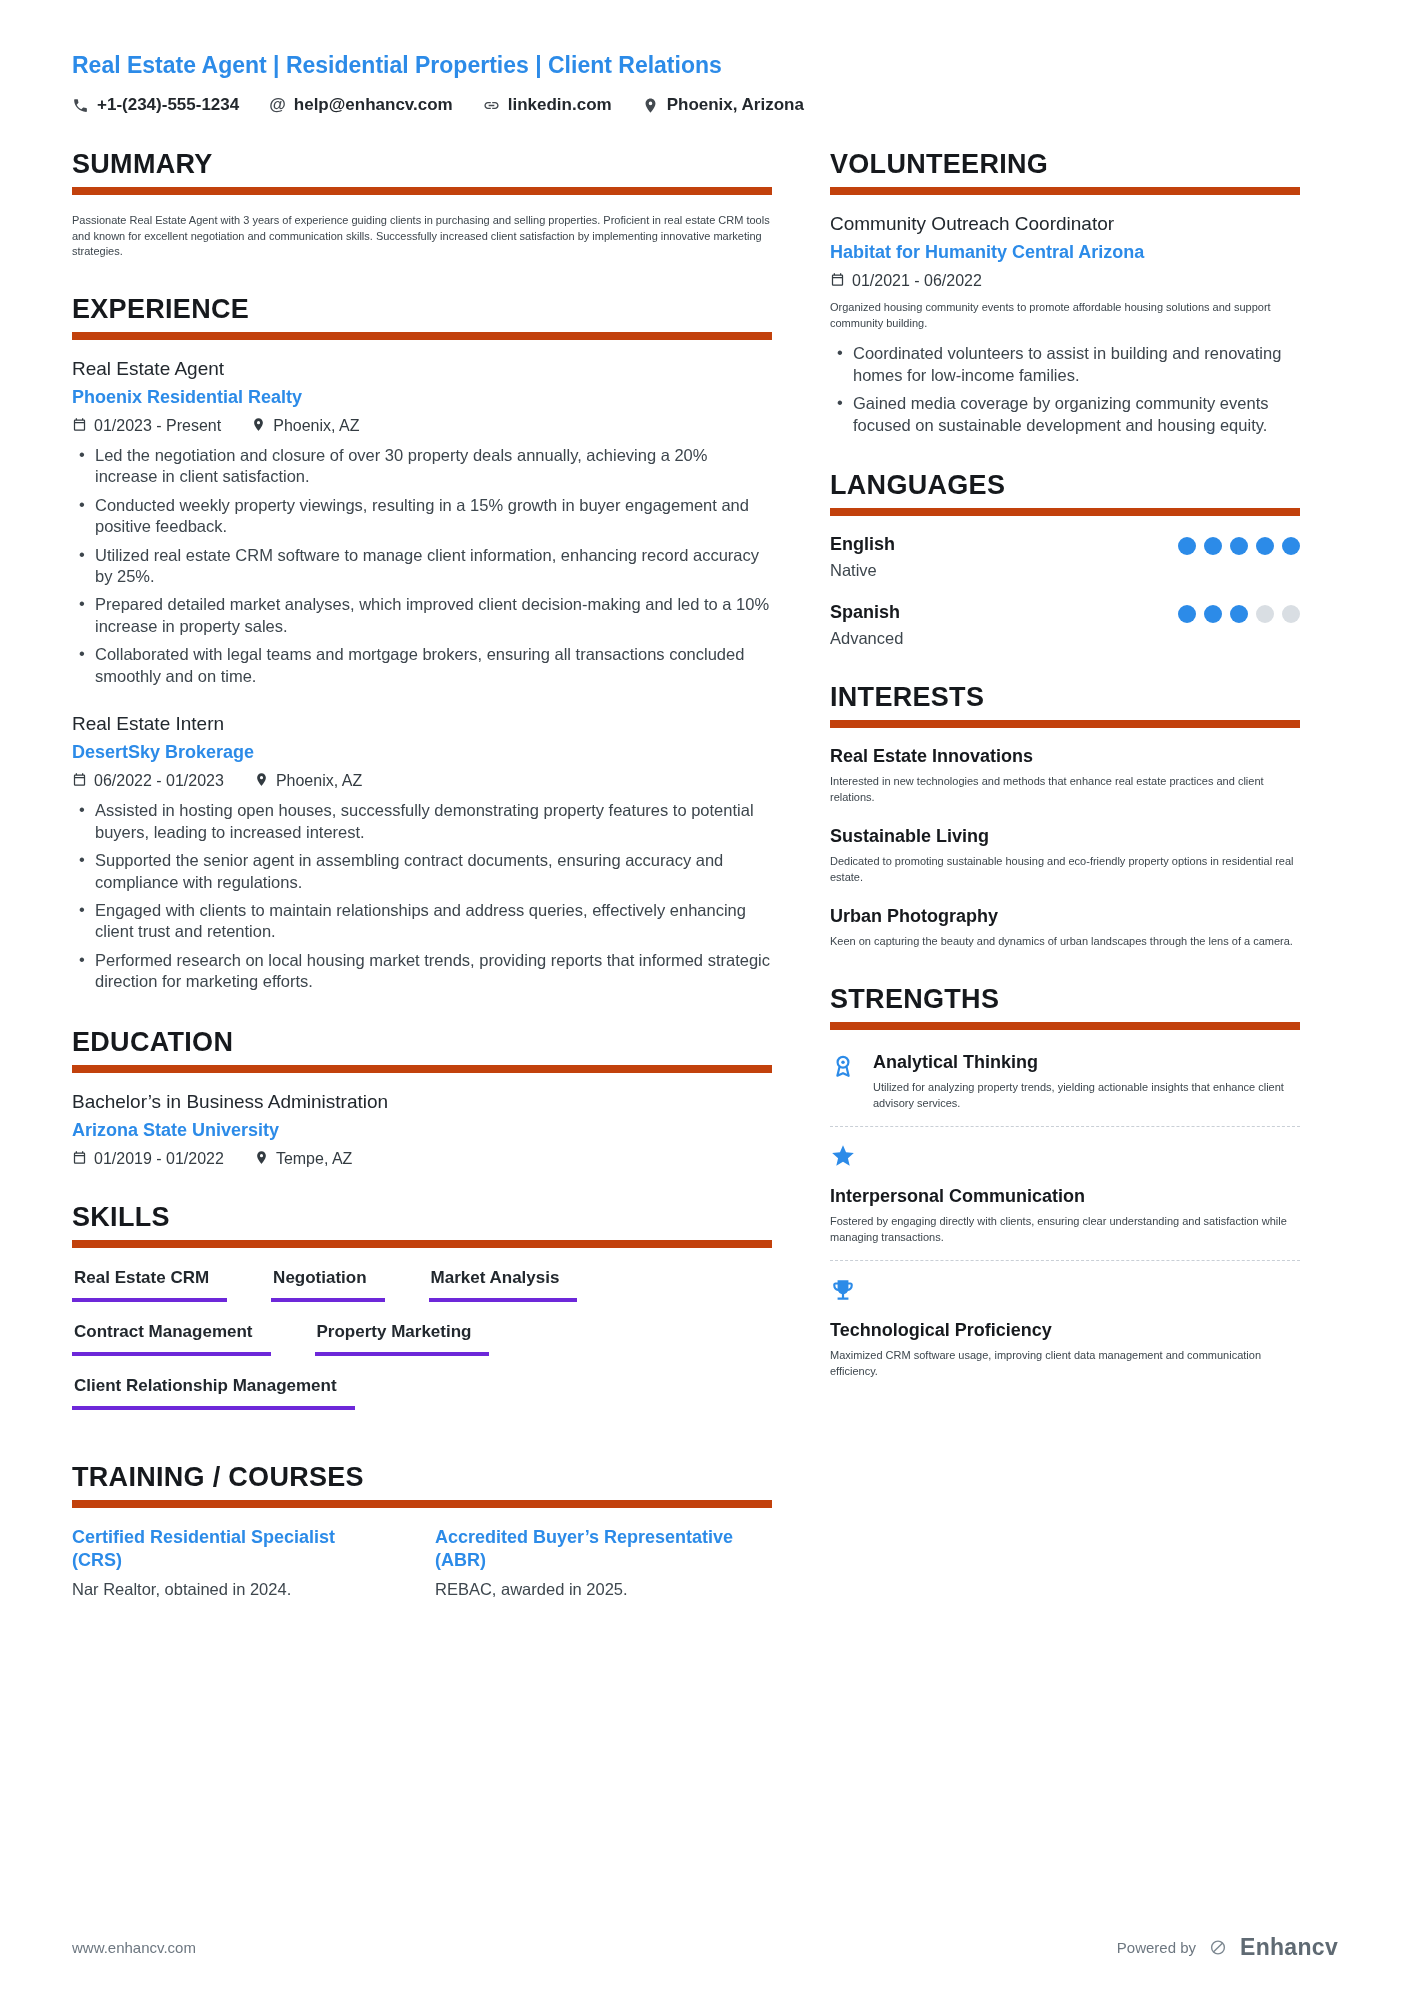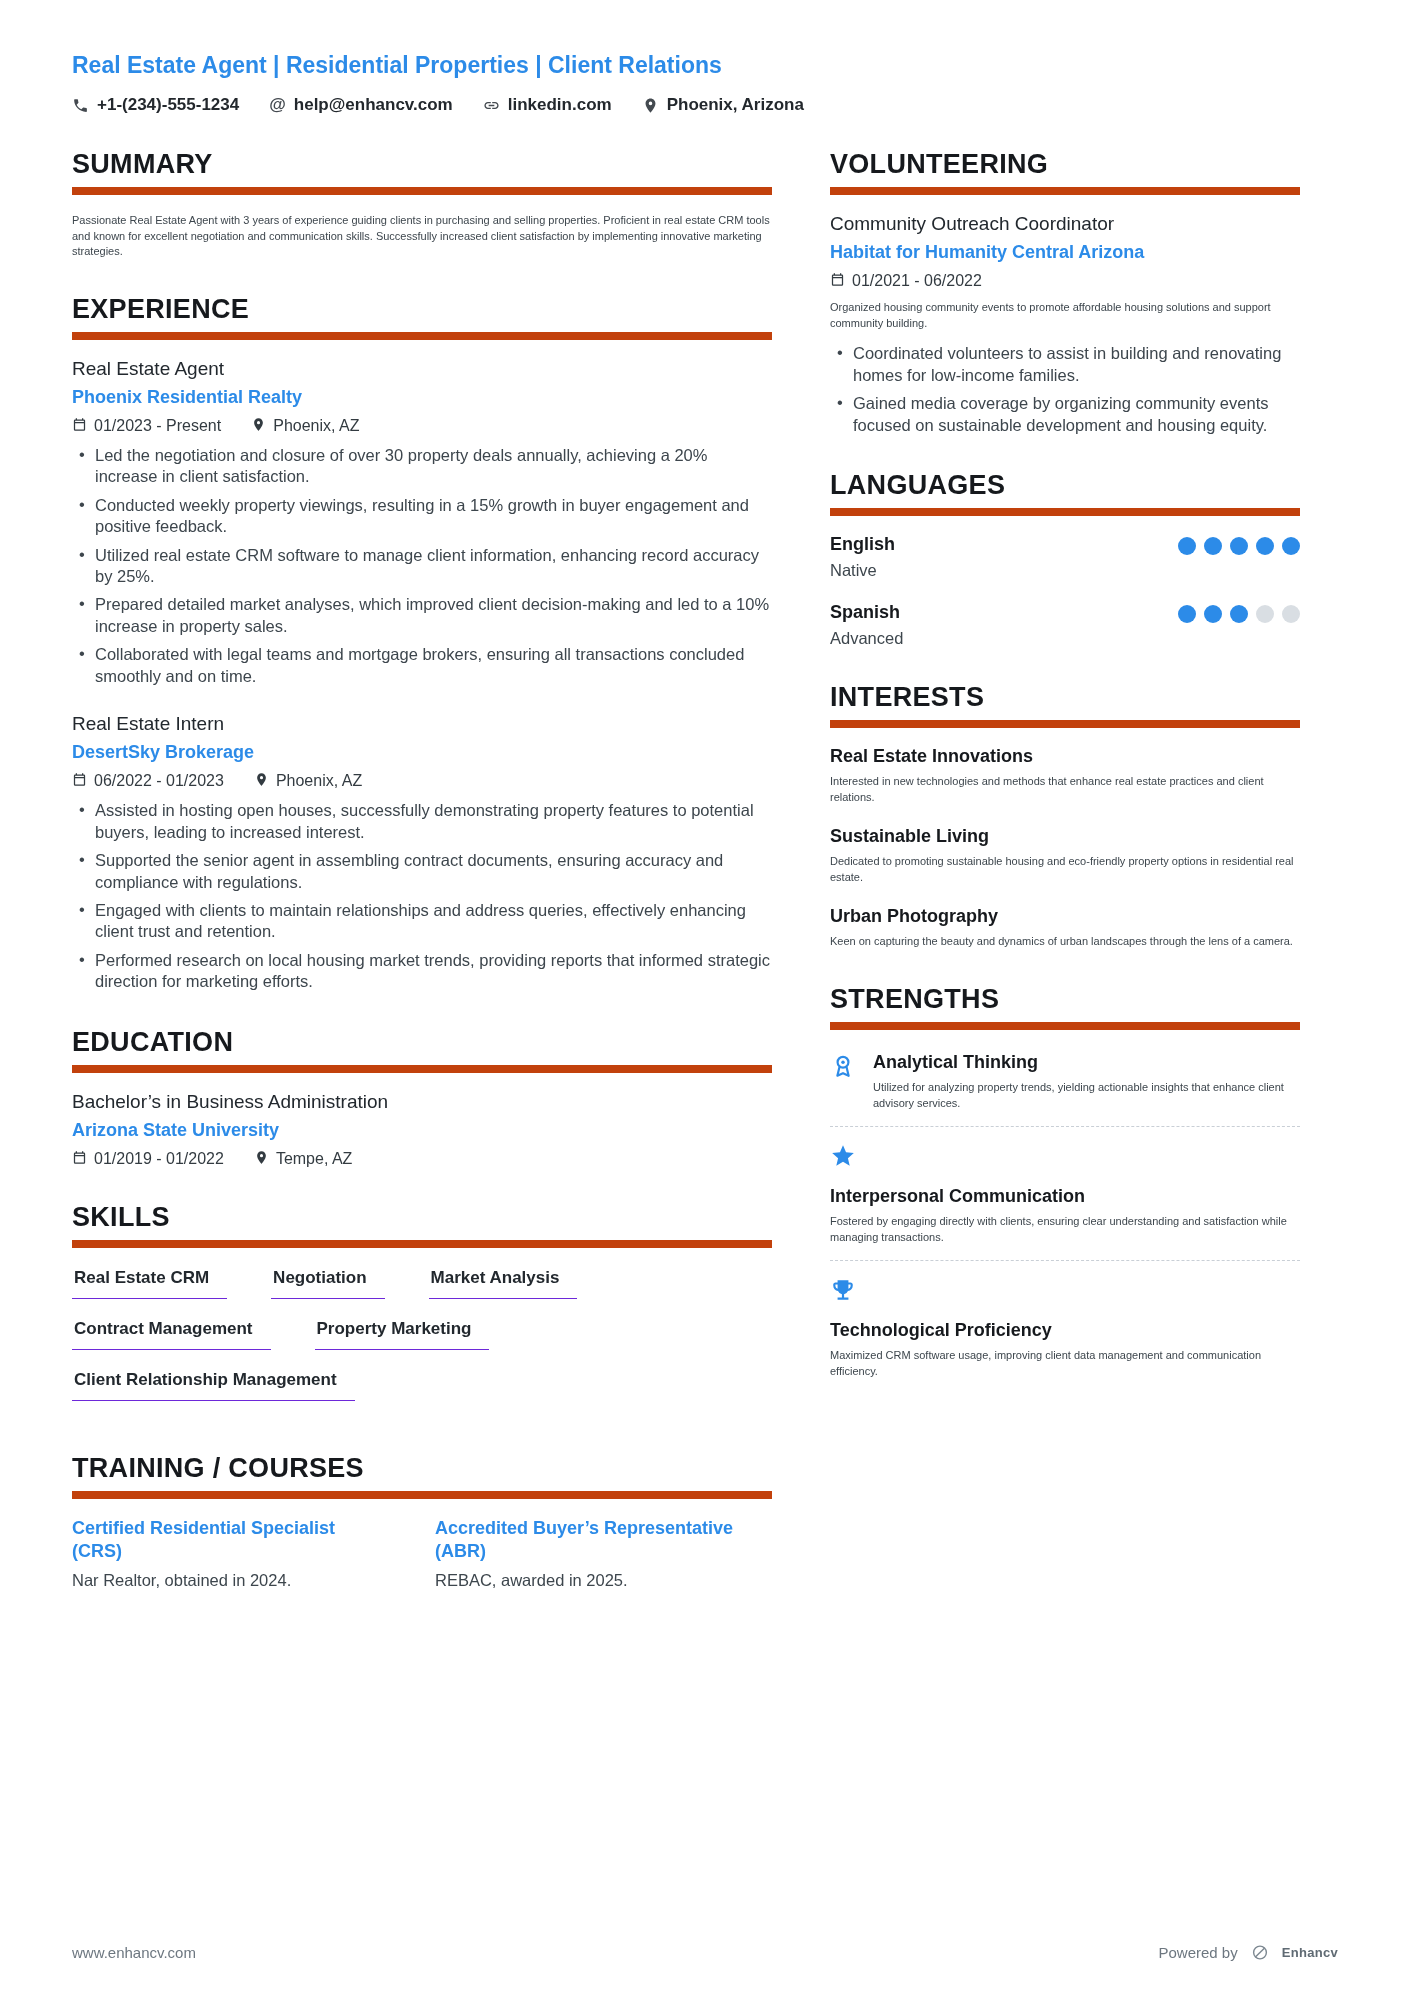--- a/index.html
+++ b/index.html
@@ -43,21 +43,21 @@
   ul.bullets li {
     position:relative; padding-left:23px; margin-bottom:7px;
     font-size:16.5px; line-height:1.3; color:#3d464d;
   }
   ul.bullets li::before { content:"•"; position:absolute; left:7px; top:-1px; color:#3d464d; }
 
   
   .skill-list { display:flex; flex-wrap:wrap; column-gap:44px; row-gap:0; }
   .skill {
     display:inline-block; font-size:17px; font-weight:700; color:#22282e;
-    border-bottom:1px solid #6d28d9; padding:2px 18px 10px 2px; margin-bottom:18px;
+    border-bottom:4px solid #6d28d9; padding:2px 18px 10px 2px; margin-bottom:18px;
   }
 
   
   .courses { display:flex; gap:45px; }
   .course { width:318px; }
   .course-title { font-size:18px; font-weight:700; color:#2c8be8; line-height:1.3; margin-bottom:8px; }
   .course-detail { font-size:16.5px; color:#3d464d; }
 
   
   .vol-desc { margin:4px 0 12px 0; }
@@ -82,21 +82,21 @@
   .strength-title { font-size:18px; font-weight:700; color:#16191d; margin-bottom:7px; }
 
   
   .footer {
     position:absolute; left:72px; right:72px; bottom:34px;
     display:flex; justify-content:space-between; align-items:center;
     font-size:15px; color:#6d7780;
   }
   .footer-right { display:flex; align-items:center; gap:10px; }
   .logo { width:24px; height:17px; }
-  .brand { font-size:13px; font-weight:600; color:#5f6a73; letter-spacing:.3px; }
+  .brand { font-size:23px; font-weight:600; color:#5f6a73; letter-spacing:.3px; }
 </style>
 </head>
 <body>
 
 <div class="page">
 
   <div>
     <div class="headline">Real Estate Agent | Residential Properties | Client Relations</div>
     <div class="contact-row">
       <div class="contact-item">

